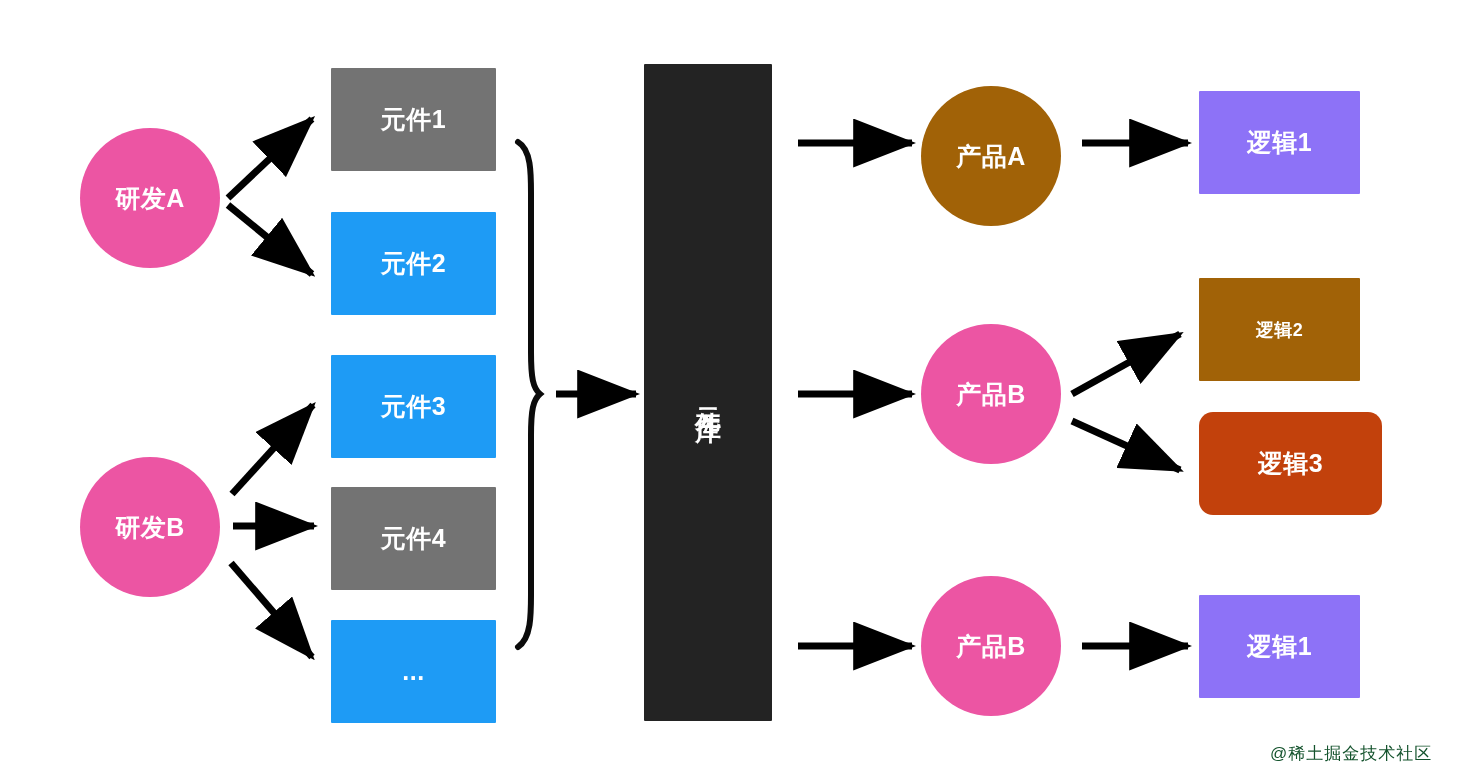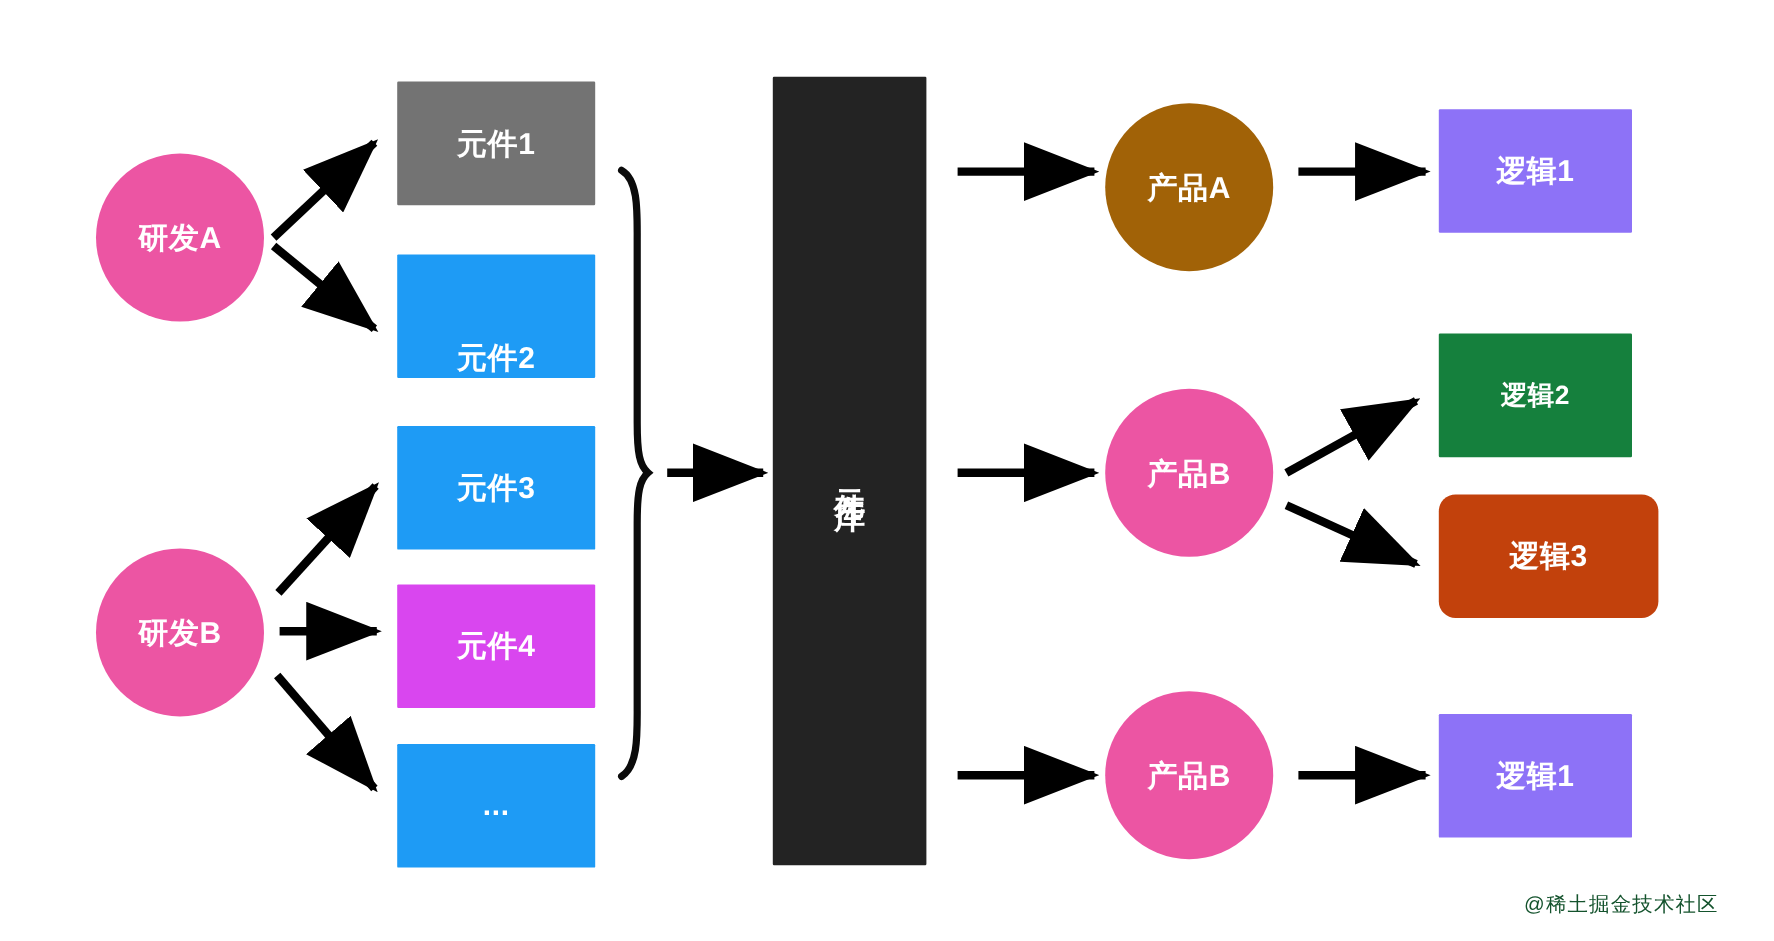--- a/index.html
+++ b/index.html
@@ -109,29 +109,29 @@
   </div>
 
   <div class="node circle" style="left:80px; top:457px; width:140px; height:140px; background:#EC55A3; font-size:25px;">
     <span>研发B</span>
   </div>
 
   <div class="node rect-box" style="left:331px; top:68px; width:165px; height:103px; background:#737373; font-size:25px;">
     <span>元件1</span>
   </div>
 
-  <div class="node rect-box" style="left:331px; top:212px; width:165px; height:103px; background:#1E9BF5; font-size:25px;align-items:flex-end;">
+  <div class="node rect-box" style="left:331px; top:212px; width:165px; height:103px; background:#1E9BF5; font-size:25px;">
     <span>元件2</span>
   </div>
 
   <div class="node rect-box" style="left:331px; top:355px; width:165px; height:103px; background:#1E9BF5; font-size:25px;">
     <span>元件3</span>
   </div>
 
-  <div class="node rect-box" style="left:331px; top:487px; width:165px; height:103px; background:#d946ef; font-size:25px;">
+  <div class="node rect-box" style="left:331px; top:487px; width:165px; height:103px; background:#737373; font-size:25px;">
     <span>元件4</span>
   </div>
 
   <div class="node rect-box" style="left:331px; top:620px; width:165px; height:103px; background:#1E9BF5; font-size:25px;">
     <span>...</span>
   </div>
 
   <div class="node rect-box" style="left:644px; top:64px; width:128px; height:657px; background:#232323; font-size:26px;">
     <span class="label-vertical">元件库</span>
   </div>
@@ -145,21 +145,21 @@
   </div>
 
   <div class="node circle" style="left:921px; top:576px; width:140px; height:140px; background:#EC55A3; font-size:25px;">
     <span>产品B</span>
   </div>
 
   <div class="node rect-box" style="left:1199px; top:91px; width:161px; height:103px; background:#8D72F7; font-size:25px;">
     <span>逻辑1</span>
   </div>
 
-  <div class="node rect-box" style="left:1199px; top:278px; width:161px; height:103px; background:#15803d; font-size:22px;">
+  <div class="node rect-box" style="left:1199px; top:278px; width:161px; height:103px; background:#a16207; font-size:18px;">
     <span>逻辑2</span>
   </div>
 
   <div class="node rect-box" style="left:1199px; top:412px; width:183px; height:103px; background:#c2410c; font-size:25px;border-radius:14px;">
     <span>逻辑3</span>
   </div>
 
   <div class="node rect-box" style="left:1199px; top:595px; width:161px; height:103px; background:#8D72F7; font-size:25px;">
     <span>逻辑1</span>
   </div>

